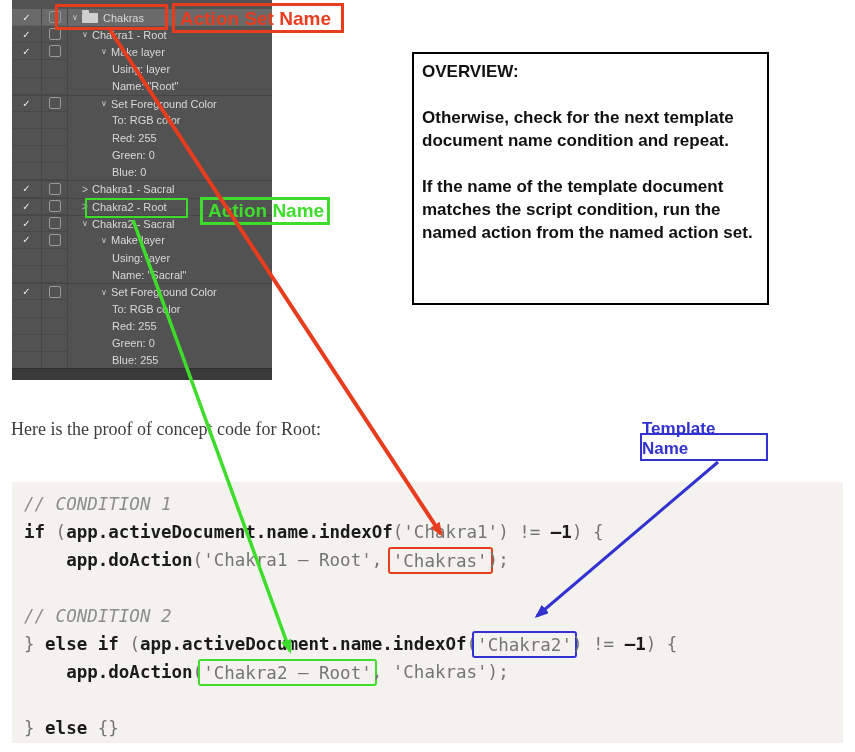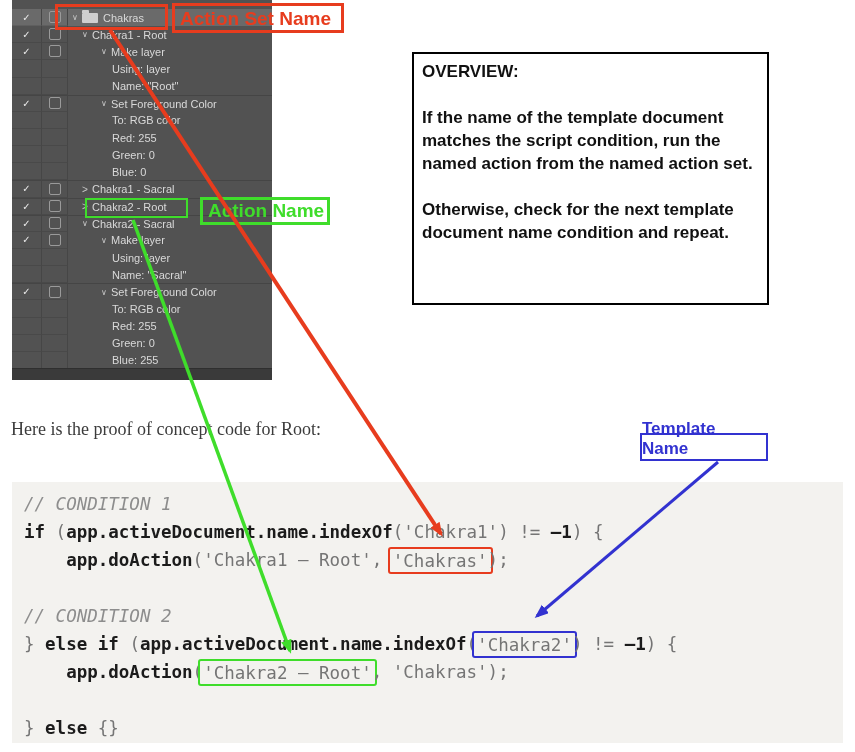--- a/index.html
+++ b/index.html
@@ -250,22 +250,22 @@
 </div>
 <div class="ann-label lbl-action">
   <span>Action Name</span>
 </div>
 <div class="ann-label lbl-template">
   <span>Template Name</span>
 </div>
 
 <div class="overview">
   <p>OVERVIEW:</p>
+  <p>Otherwise, check for the next template document name condition and repeat.</p>
   <p>If the name of the template document matches the script condition, run the named action from the named action set.</p>
-  <p>Otherwise, check for the next template document name condition and repeat.</p>
 </div>
 
 <div class="intro">Here is the proof of concept code for Root:</div>
 
 <div class="code">
     <div class="cl"><span class="t-c">// CONDITION 1</span></div>
     <div class="cl"><span class="t-k">if</span><span class="t-p"> (</span><span class="t-k">app.activeDocument.name.indexOf</span><span class="t-p">('Chakra1') != </span><span class="t-k">–1</span><span class="t-p">) {</span></div>
     <div class="cl"><span class="t-p">    </span><span class="t-k">app.doAction</span><span class="t-p">('Chakra1 – Root', </span><span class="codebox box-red"><span class="t-s">'Chakras'</span></span><span class="t-p">);</span></div>
     <div class="cl"></div>
     <div class="cl"><span class="t-c">// CONDITION 2</span></div>

